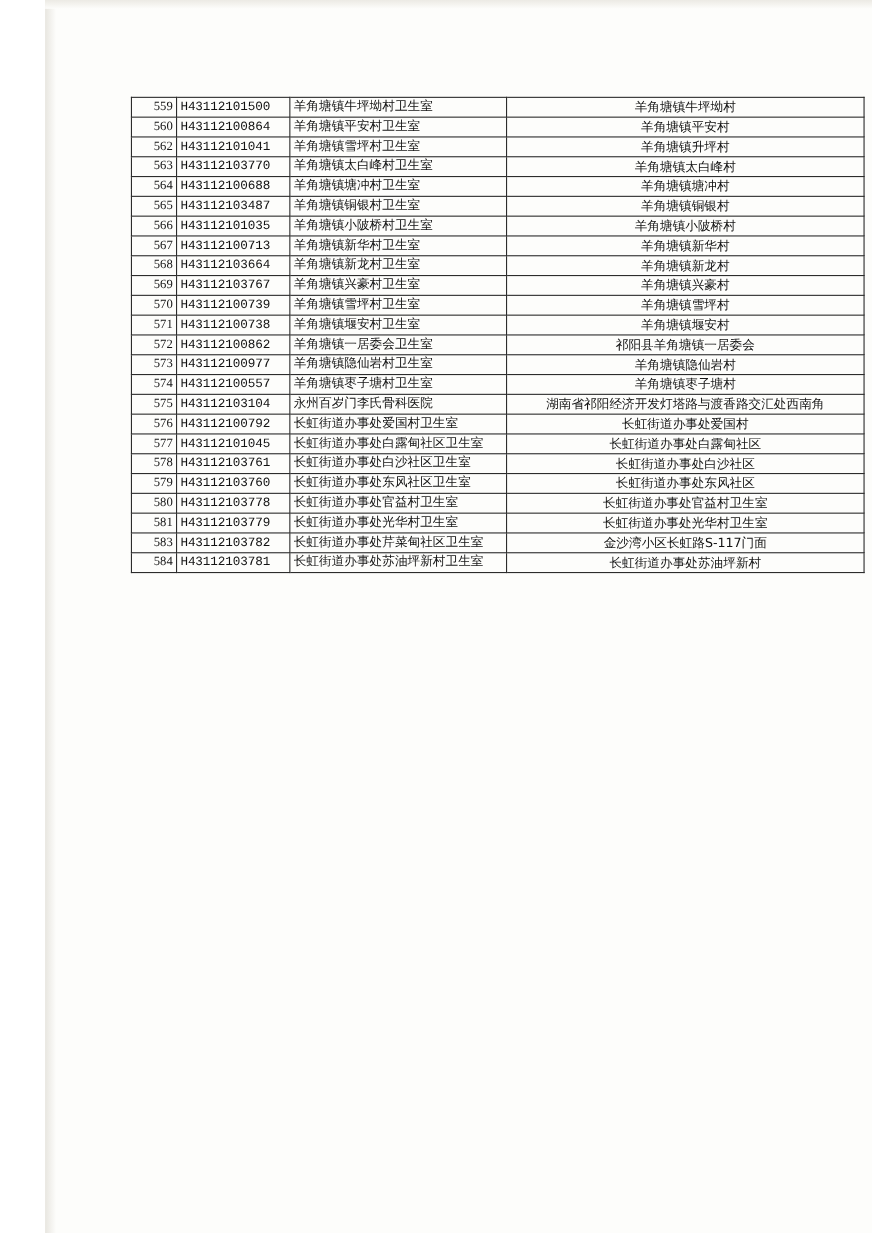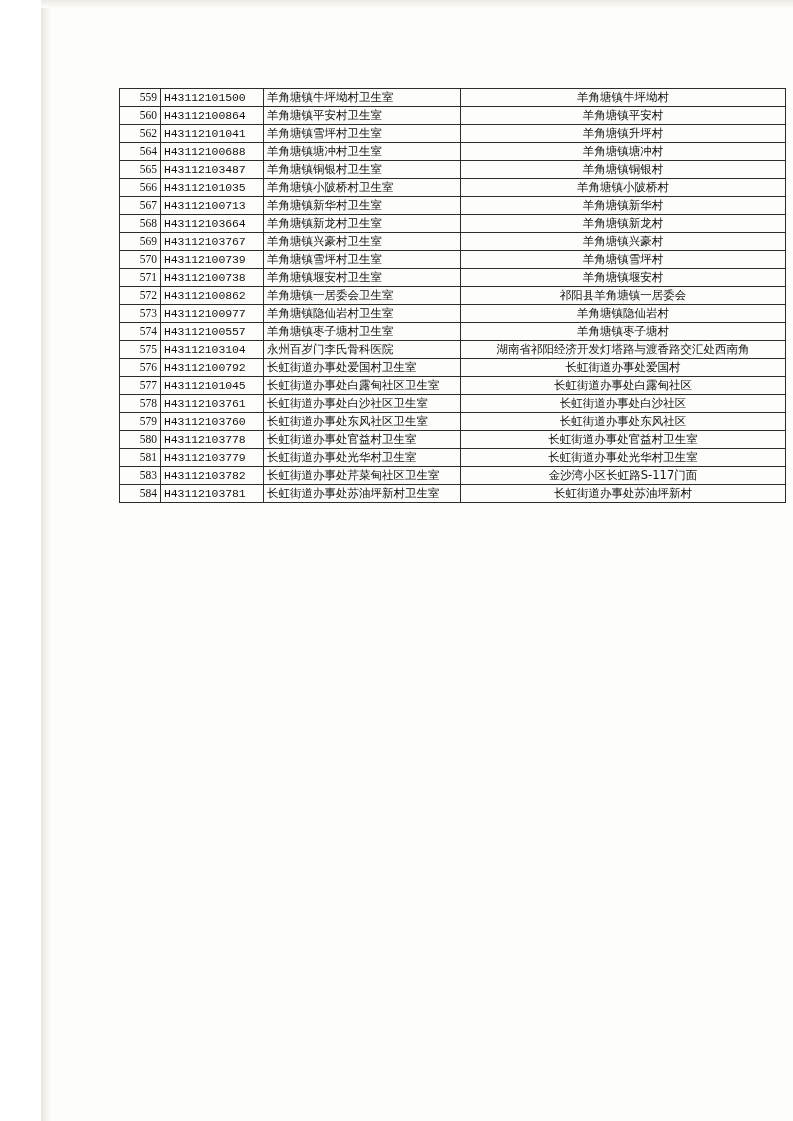--- a/index.html
+++ b/index.html
@@ -110,20 +110,26 @@
             <td class="c-name">羊角塘镇平安村卫生室</td>
             <td class="c-addr">羊角塘镇平安村</td>
           </tr>
           <tr>
             <td class="c-index">562</td>
             <td class="c-code">H43112101041</td>
             <td class="c-name">羊角塘镇雪坪村卫生室</td>
             <td class="c-addr">羊角塘镇升坪村</td>
           </tr>
           <tr>
+            <td class="c-index">563</td>
+            <td class="c-code">H43112103770</td>
+            <td class="c-name">羊角塘镇太白峰村卫生室</td>
+            <td class="c-addr">羊角塘镇太白峰村</td>
+          </tr>
+          <tr>
             <td class="c-index">564</td>
             <td class="c-code">H43112100688</td>
             <td class="c-name">羊角塘镇塘冲村卫生室</td>
             <td class="c-addr">羊角塘镇塘冲村</td>
           </tr>
           <tr>
             <td class="c-index">565</td>
             <td class="c-code">H43112103487</td>
             <td class="c-name">羊角塘镇铜银村卫生室</td>
             <td class="c-addr">羊角塘镇铜银村</td>

